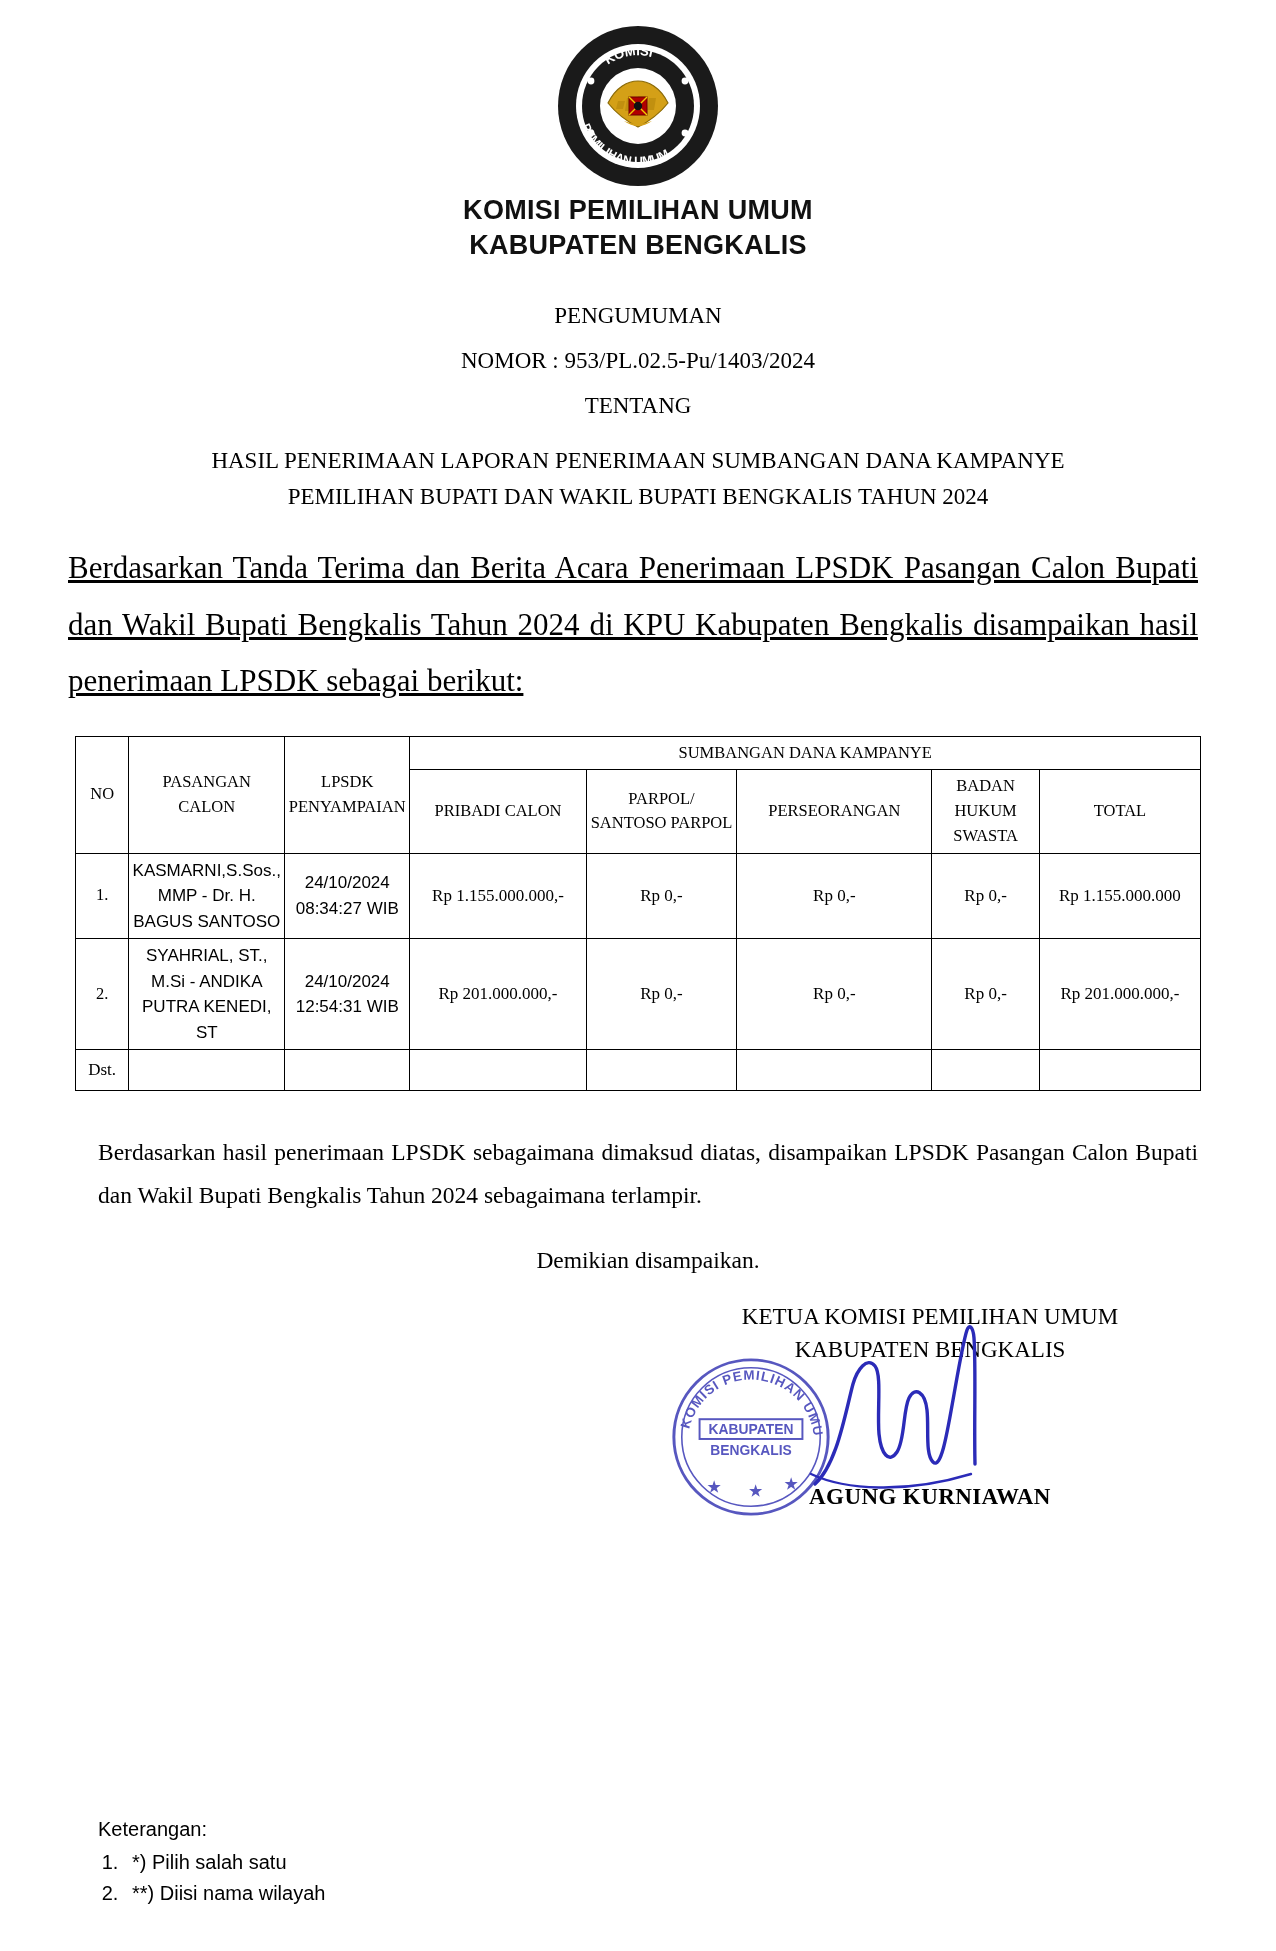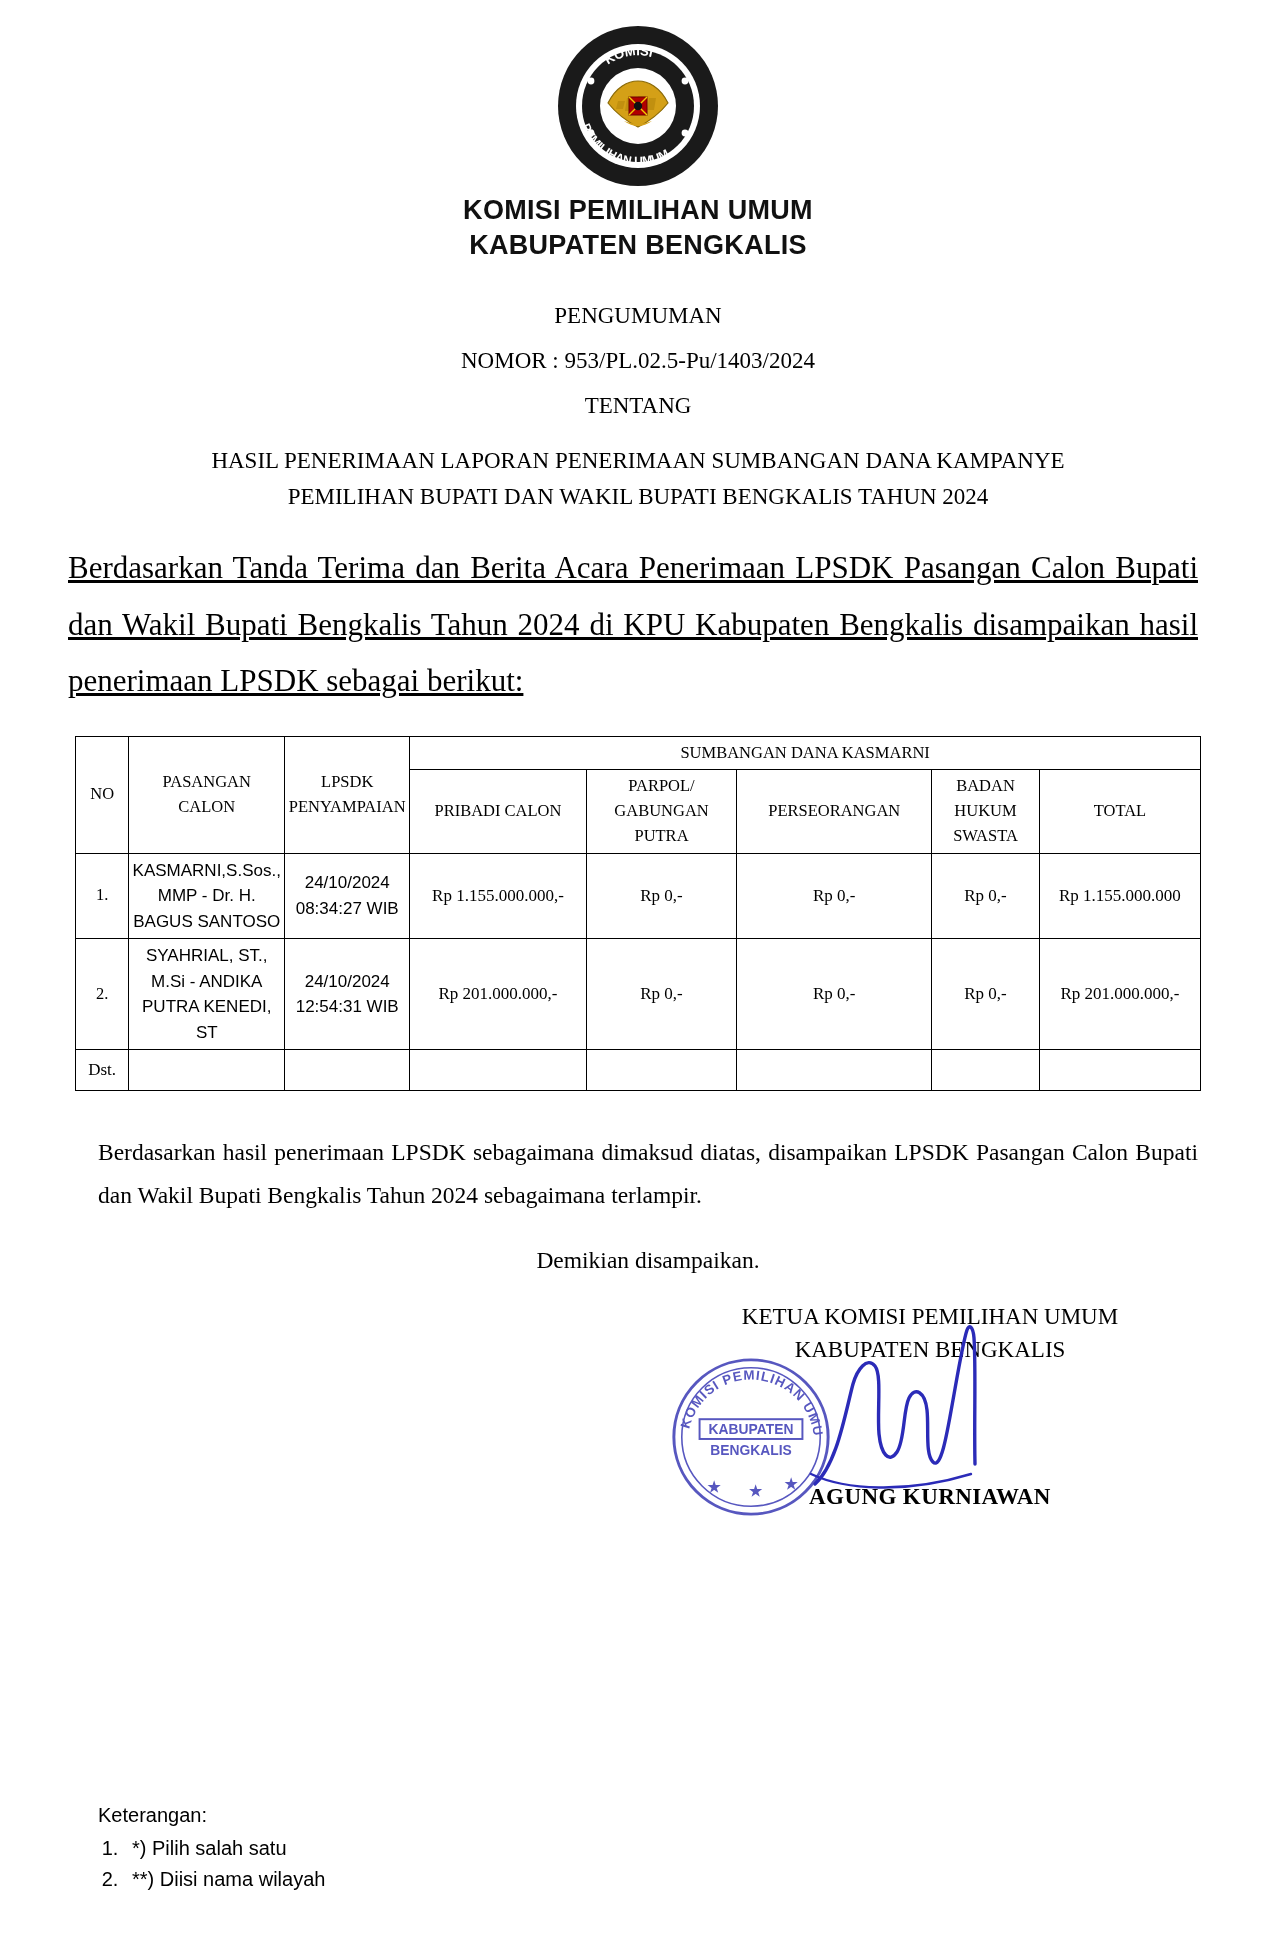--- a/index.html
+++ b/index.html
@@ -169,21 +169,21 @@
     top: -52px;
     width: 230px;
     height: 215px;
     z-index: 4;
   }
 
   
   .notes {
     position: absolute;
     left: 98px;
-    bottom: 56px;
+    bottom: 42px;
     font-family: "Liberation Sans", sans-serif;
     font-size: 20px;
     line-height: 1.55;
   }
   .notes ol {
     margin: 2px 0 0 0;
     padding-left: 26px;
   }
   .notes li {
     padding-left: 8px;
@@ -251,25 +251,25 @@
         <col class="col-par">
           <col class="col-per">
           <col class="col-bad">
           <col class="col-tot">
       </colgroup>
       <thead>
         <tr>
           <th rowspan="2">NO</th>
           <th rowspan="2">PASANGAN CALON</th>
           <th rowspan="2">LPSDK PENYAMPAIAN</th>
-          <th colspan="5">SUMBANGAN DANA KASMARNI</th>
+          <th colspan="5">SUMBANGAN DANA KAMPANYE</th>
         </tr>
         <tr>
           <th>PRIBADI CALON</th>
-          <th>PARPOL/ GABUNGAN PUTRA</th>
+          <th>PARPOL/ SANTOSO PARPOL</th>
           <th>PERSEORANGAN</th>
           <th>BADAN HUKUM SWASTA</th>
           <th>TOTAL</th>
         </tr>
       </thead>
       <tbody>
         <tr>
           <td>1.</td>
           <td class="cell-name">KASMARNI,S.Sos., MMP - Dr. H. BAGUS SANTOSO</td>
           <td class="cell-time">24/10/2024 08:34:27 WIB</td>

